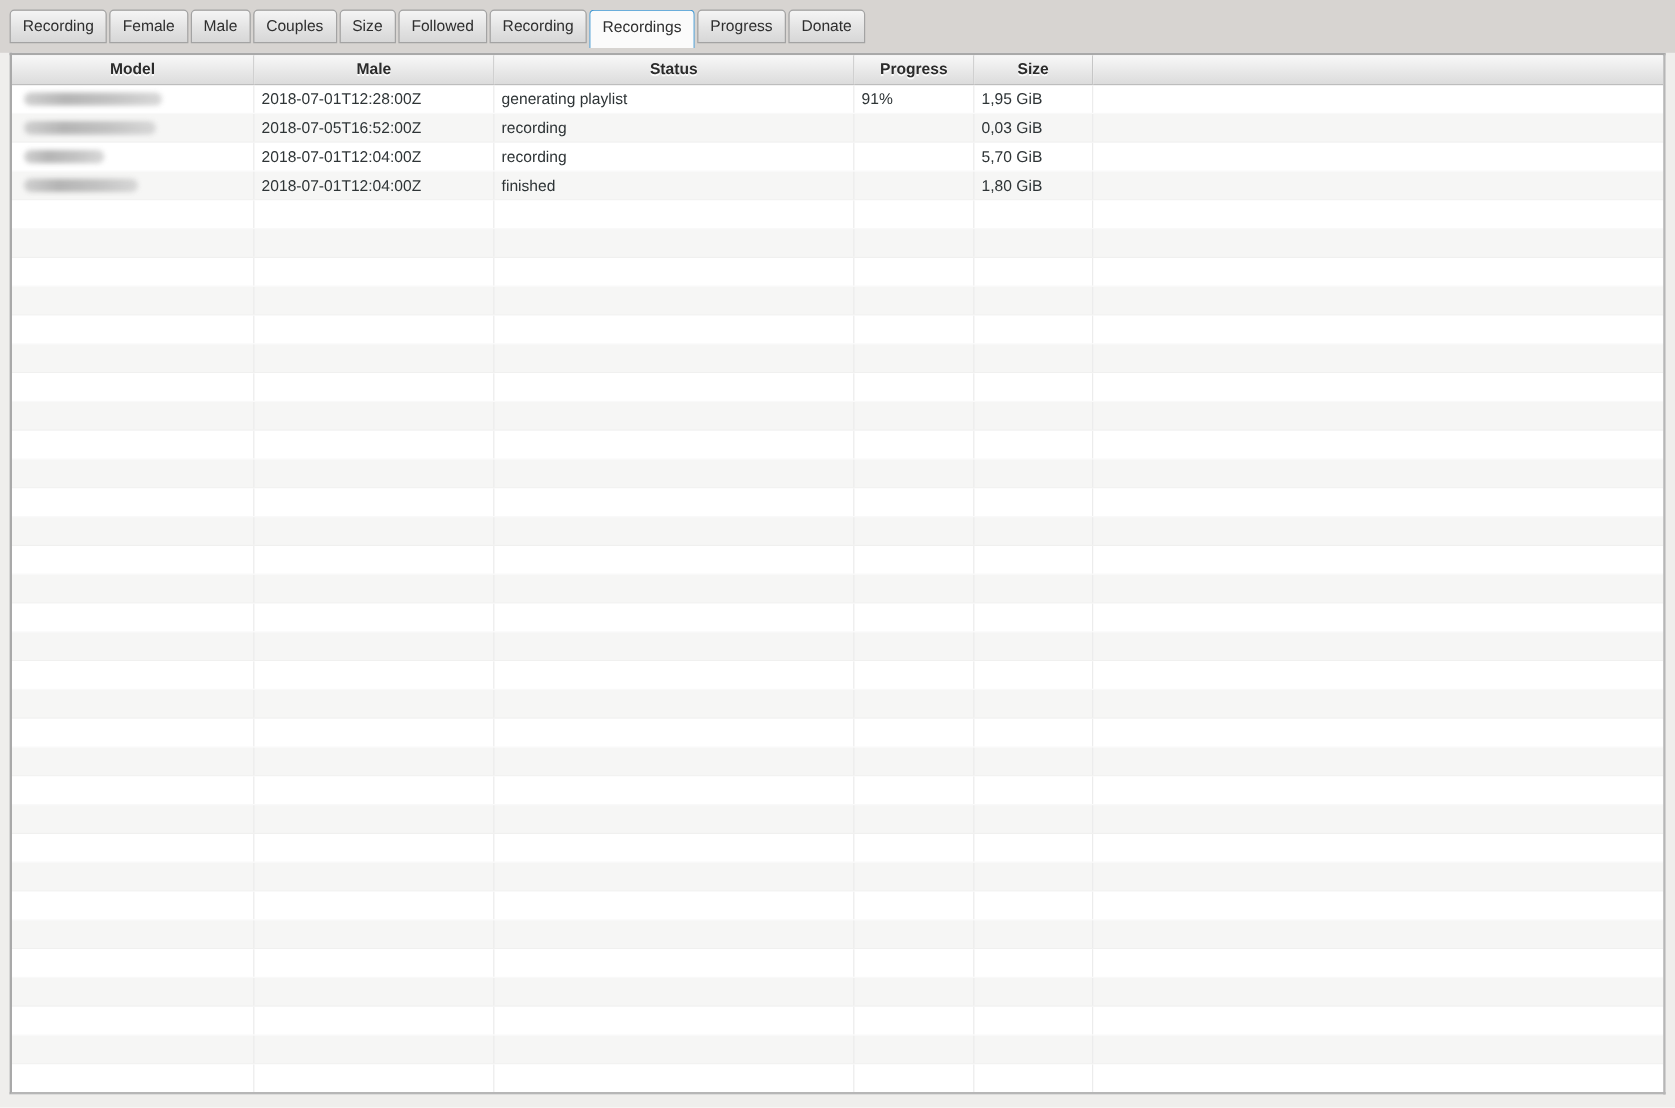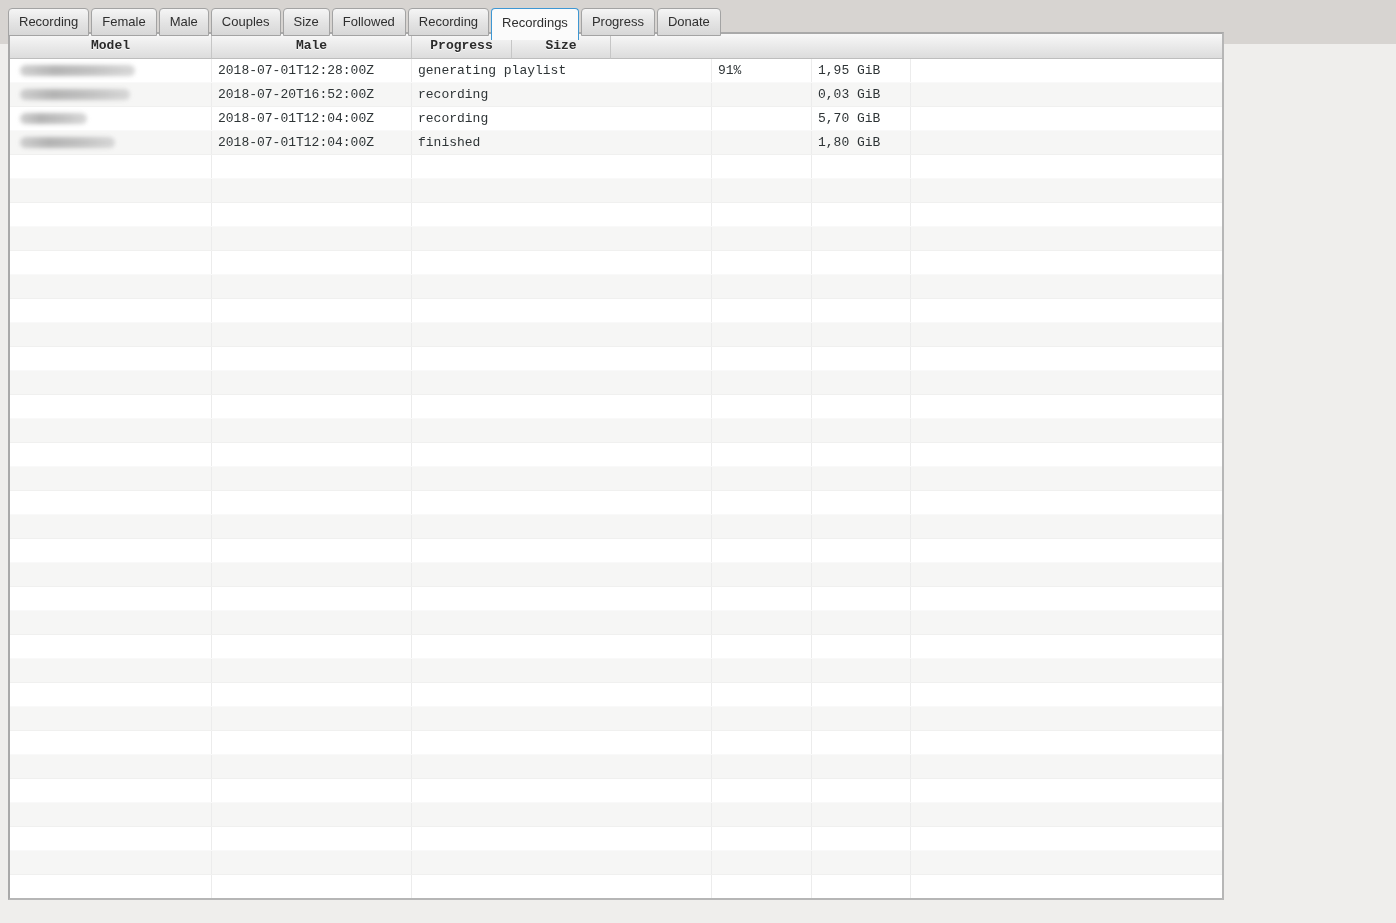--- a/index.html
+++ b/index.html
@@ -29,27 +29,26 @@
   .tab.selected {
     height:32px; line-height:27px;
     background:#fbfbfb;
     border:1px solid #3e97d3;
     border-bottom:none;
     margin-bottom:-4px;
     z-index:4;
   }
   
   .table-frame {
-    position:absolute; left:8px; top:32px;
-    width:1216px; height:868px;
+    position:absolute; left:8px; top:44px;
+    width:1380px; height:868px;
     background:#ffffff;
     border:2px solid;
     border-color:#a9a9a9 #b6b6b6 #b6b6b6 #a9a9a9;
     overflow:hidden;
-    font-family:Liberation Mono, monospace;
   }
   .thead { display:flex; height:25px; }
   .th {
     height:25px; line-height:23px;
     background:linear-gradient(#f8f8f8,#eaeaea 50%,#dcdcdc);
     border-right:1px solid #c6c6c6;
     border-bottom:1px solid #bdbdbd;
     font-size:13px; font-weight:bold; color:#2b2b2b;
     text-align:center; text-shadow:0 1px 0 rgba(255,255,255,.85);
     white-space:nowrap; overflow:hidden;
@@ -89,40 +88,41 @@
     <div class="tab"><span>Recording</span></div>
     <div class="tab selected"><span>Recordings</span></div>
     <div class="tab"><span>Progress</span></div>
     <div class="tab"><span>Donate</span></div>
   </div>
 
 <div class="table-frame">
   <div class="thead" id="thead">
       <div class="th" style="width: 202px;"><span>Model</span></div>
       <div class="th" style="width: 200px;"><span>Male</span></div>
+      <div class="th" style="width: 300px;"><span>Status</span></div>
       <div class="th" style="width: 100px;"><span>Progress</span></div>
       <div class="th" style="width: 99px;"><span>Size</span></div>
       <div class="th fill"><span></span></div>
     </div>
   <div class="tbody" id="tbody">
       <div class="tr">
         <div class="td" style="width: 202px;">
           <div class="blob" style="width: 115px;"></div>
         </div>
         <div class="td" style="width: 200px;"><span>2018-07-01T12:28:00Z</span></div>
         <div class="td" style="width: 300px;"><span>generating playlist</span></div>
         <div class="td" style="width: 100px;"><span>91%</span></div>
         <div class="td" style="width: 99px;"><span>1,95 GiB</span></div>
         <div class="td fill"></div>
       </div>
       <div class="tr">
         <div class="td" style="width: 202px;">
           <div class="blob" style="width: 110px;"></div>
         </div>
-        <div class="td" style="width: 200px;"><span>2018-07-20T16:52:00Z</span></div>
+        <div class="td" style="width: 200px;"><span>2018-07-05T16:52:00Z</span></div>
         <div class="td" style="width: 300px;"><span>recording</span></div>
         <div class="td" style="width: 100px;"><span></span></div>
         <div class="td" style="width: 99px;"><span>0,03 GiB</span></div>
         <div class="td fill"></div>
       </div>
       <div class="tr">
         <div class="td" style="width: 202px;">
           <div class="blob" style="width: 67px;"></div>
         </div>
         <div class="td" style="width: 200px;"><span>2018-07-01T12:04:00Z</span></div>

